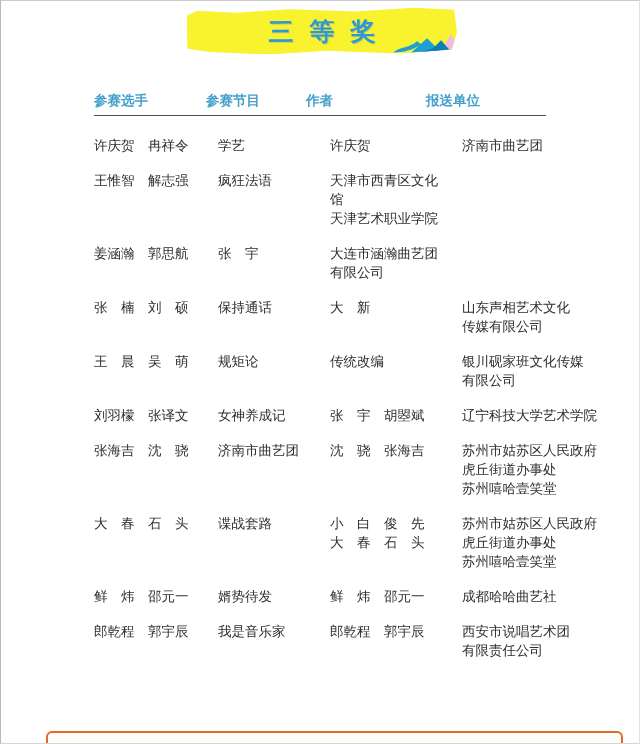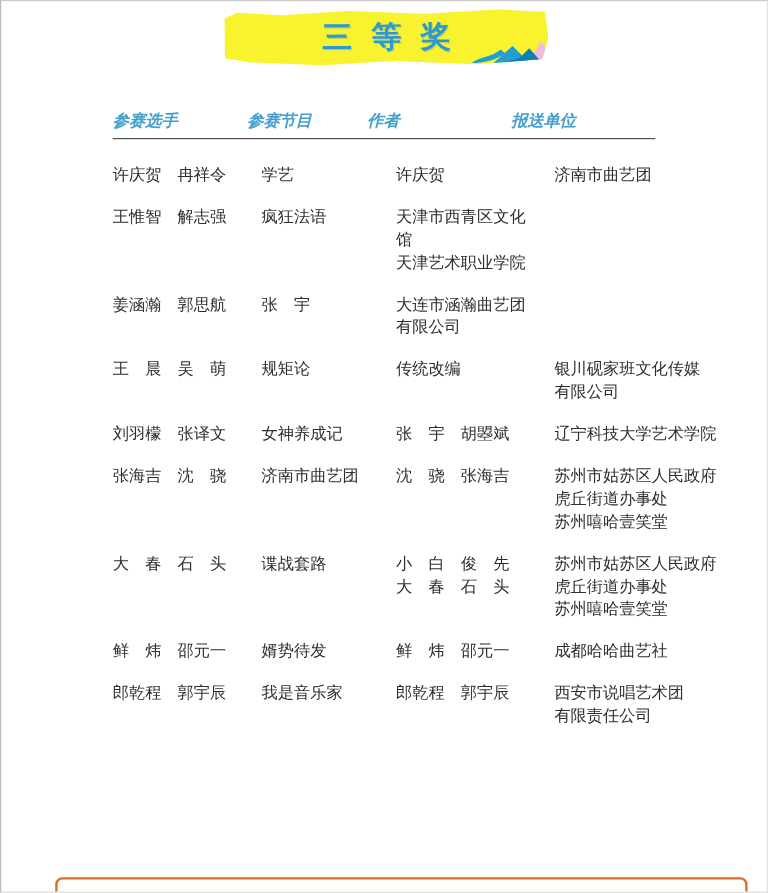--- a/index.html
+++ b/index.html
@@ -43,21 +43,20 @@
   }
   
   .table{margin:38px 0 0 93px;}
   .thead{
     display:grid;
     grid-template-columns:112px 100px 120px 170px;
     font-size:13.5px;
     font-weight:bold;
     color:#45a0cc;
     line-height:18px;
-    font-style:italic;
   }
   .header-rule{
     width:452px;
     border-bottom:1.5px solid #4d4d4d;
     margin-top:5px;
     margin-bottom:20px;
   }
   .trow{
     display:grid;
     grid-template-columns:112px 100px 120px 170px;
@@ -117,20 +116,27 @@
           <div class="cell organization">天津市西青区文化馆
 天津艺术职业学院</div>
         </div>
         <div class="trow">
           <div class="cell contestants">姜涵瀚　郭思航</div>
           <div class="cell author">张　宇</div>
           <div class="cell organization">大连市涵瀚曲艺团
 有限公司</div>
         </div>
         <div class="trow">
+          <div class="cell contestants">张　楠　刘　硕</div>
+          <div class="cell program">保持通话</div>
+          <div class="cell author">大　新</div>
+          <div class="cell organization">山东声相艺术文化
+传媒有限公司</div>
+        </div>
+        <div class="trow">
           <div class="cell contestants">王　晨　吴　萌</div>
           <div class="cell program">规矩论</div>
           <div class="cell author">传统改编</div>
           <div class="cell organization">银川砚家班文化传媒
 有限公司</div>
         </div>
         <div class="trow">
           <div class="cell contestants">刘羽檬　张译文</div>
           <div class="cell program">女神养成记</div>
           <div class="cell author">张　宇　胡曌斌</div>

